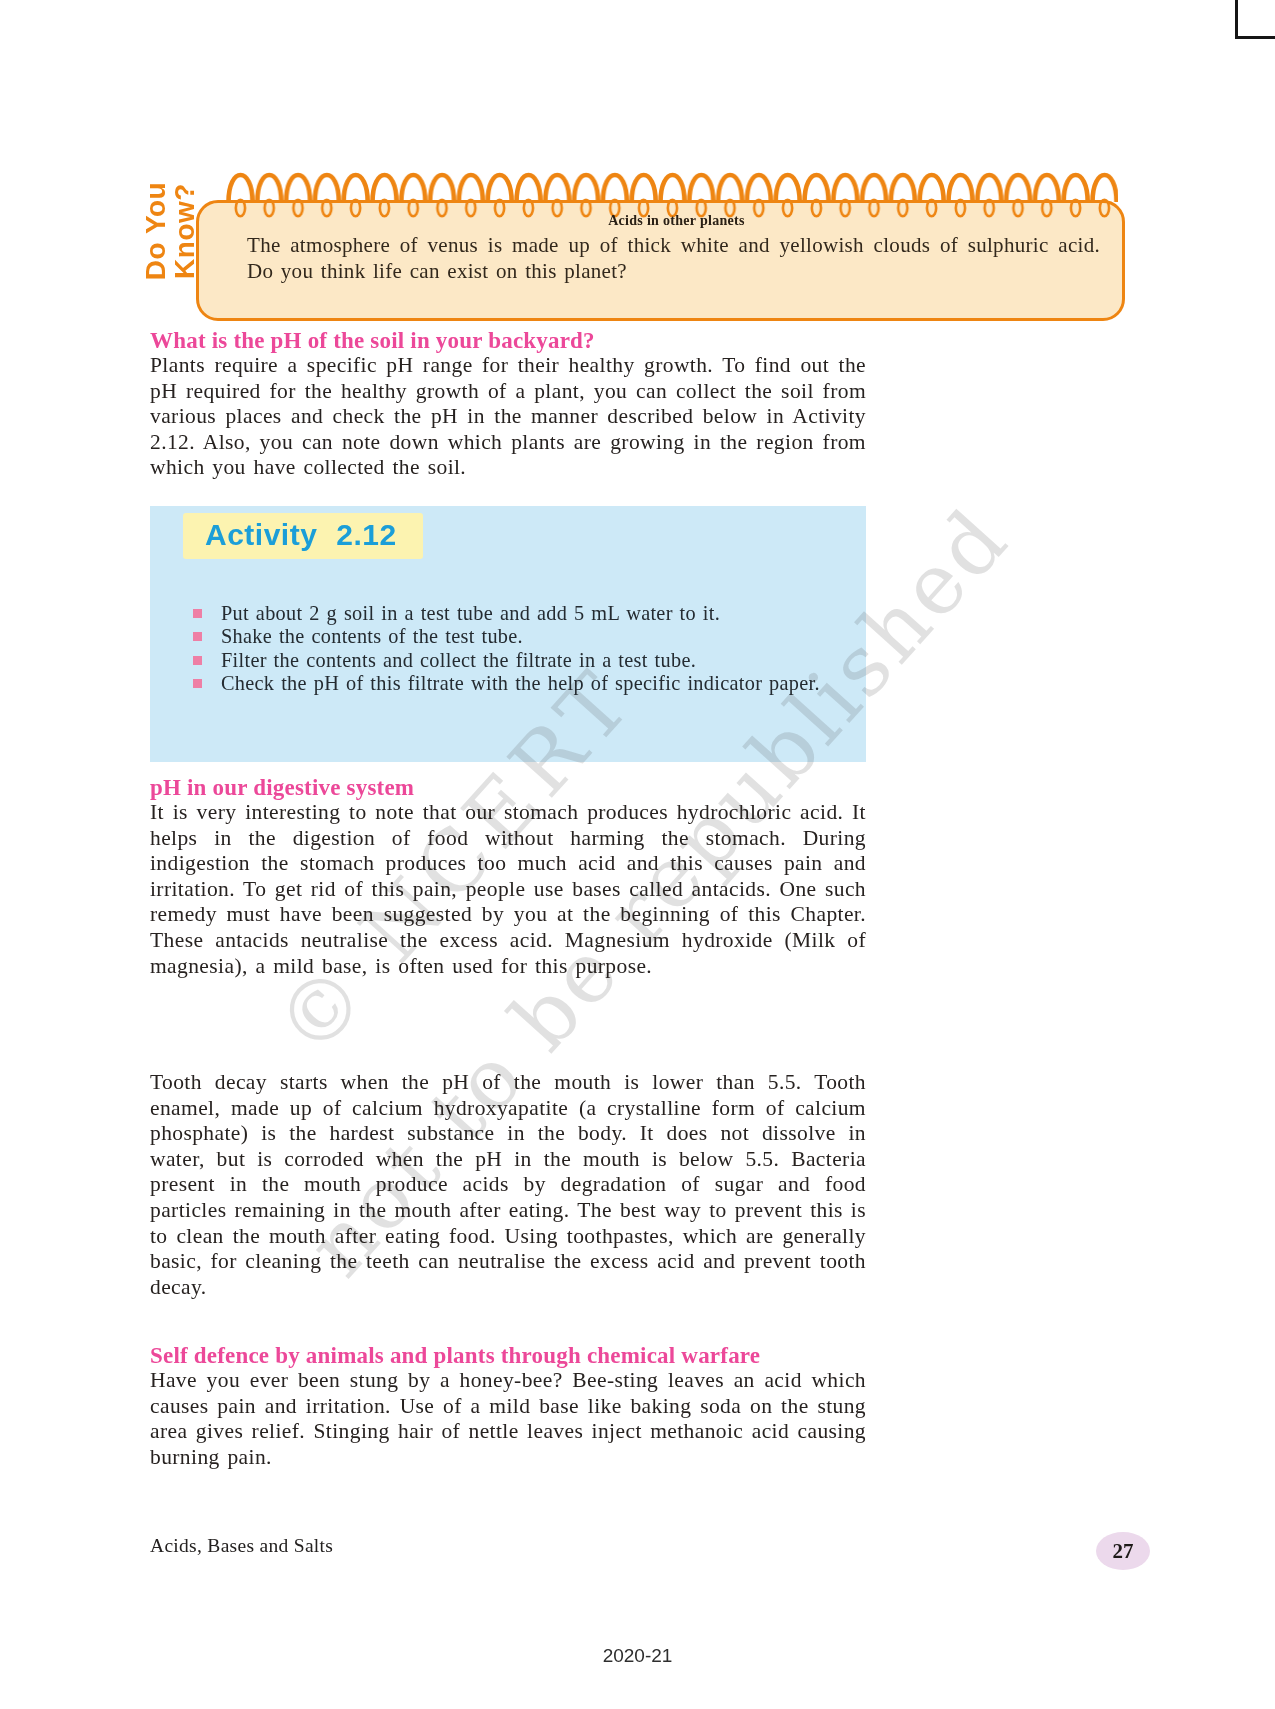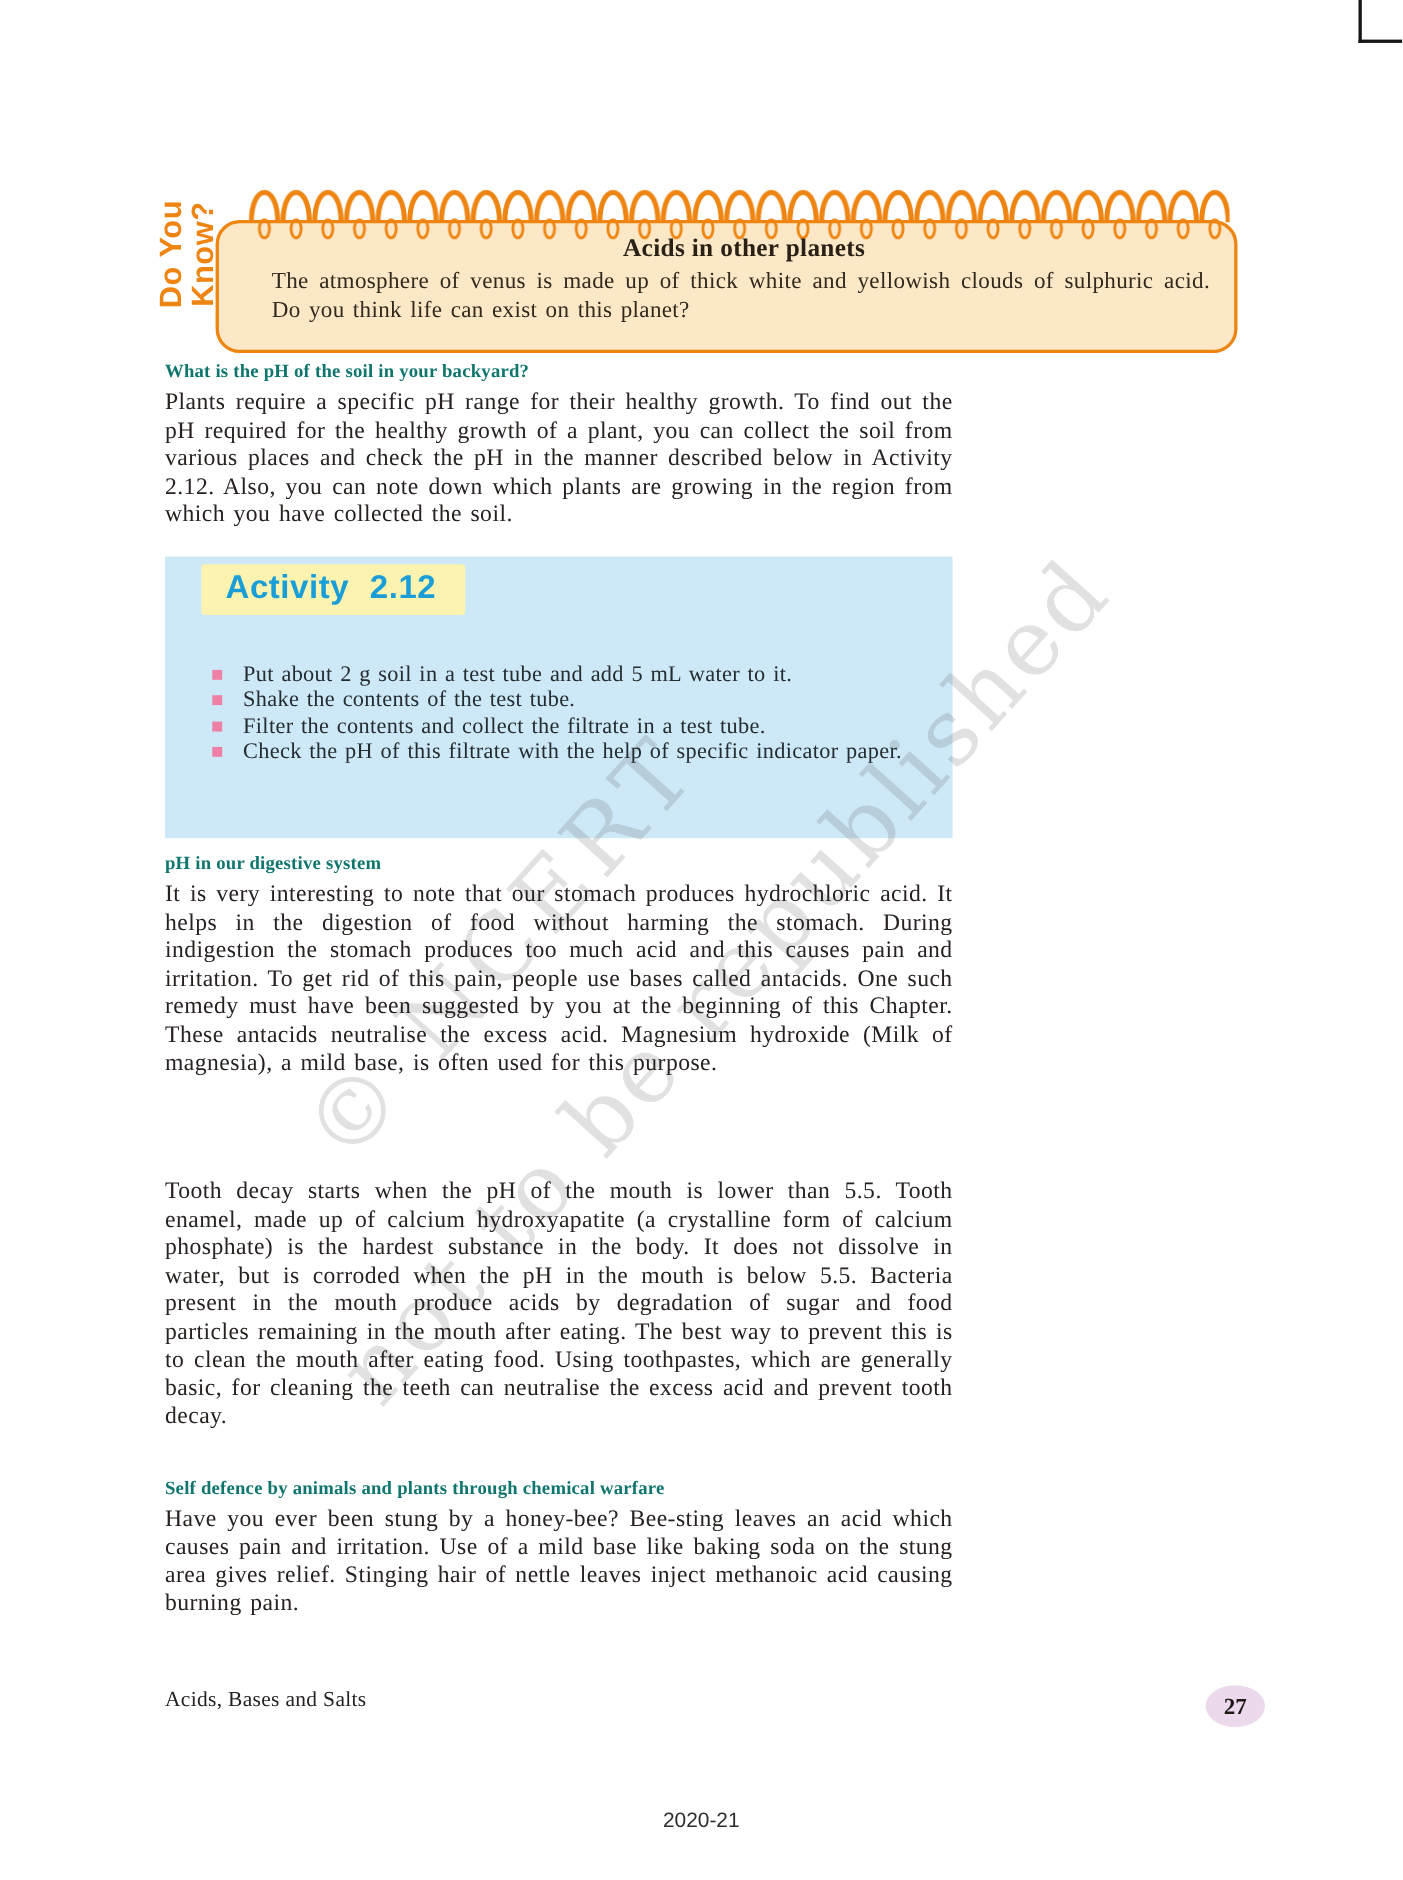--- a/index.html
+++ b/index.html
@@ -19,28 +19,28 @@
        transform:translate(-50%,-50%) rotate(-48deg);}
 
   
   .dyk-side{position:absolute;left:170px;top:231px;transform:translate(-50%,-50%) rotate(-90deg);
     font-family:"Liberation Sans",sans-serif;font-weight:bold;font-size:28px;line-height:1.04;
     color:var(--orange,#ee8512);text-align:center;white-space:nowrap;letter-spacing:.5px;z-index:2;}
   .dyk-box{position:absolute;left:196px;top:200px;width:929px;height:121px;
     background:var(--dyk-box-fill,#fce8c6);border:3.5px solid var(--orange,#ee8512);
     border-radius:22px;box-sizing:border-box;}
   .spiral{position:absolute;left:226px;top:162px;z-index:2;}
-  .dyk-title{position:relative;z-index:2;text-align:center;font-weight:bold;font-size:23px;
+  .dyk-title{position:relative;z-index:2;text-align:center;font-weight:bold;font-size:14px;
     margin:10px 0 3px 0;color:#2a2015;letter-spacing:.3px;padding-left:32px;}
   .dyk-body{position:relative;z-index:2;margin:0 22px 0 48px;font-size:21px;line-height:26px;
     text-align:justify;color:#32281c;letter-spacing:.3px;word-spacing:2px;}
 
   
-  .heading{position:absolute;left:150px;width:716px;font-weight:bold;font-size:17px;
-    color:#0f766e;letter-spacing:.2px;z-index:2;}
+  .heading{position:absolute;left:150px;width:716px;font-weight:bold;font-size:23px;
+    color:#ec4899;letter-spacing:.2px;z-index:2;}
   .para{position:absolute;left:150px;width:716px;font-size:21.5px;line-height:25.6px;
     text-align:justify;letter-spacing:.4px;word-spacing:2px;z-index:2;}
 
   
   .activity-box{position:absolute;left:150px;top:506px;width:716px;height:256px;
     background:var(--activity-box-fill,#cde9f7);}
   .activity-badge{position:absolute;left:33px;top:7px;z-index:2;
     background:var(--activity-label-bg,#fcf3b0);color:var(--activity-label-text,#1b9ed8);
     font-family:"Liberation Sans",sans-serif;font-weight:bold;font-size:30px;
     padding:5px 26px 7px 22px;border-radius:3px;word-spacing:10px;letter-spacing:.5px;}

